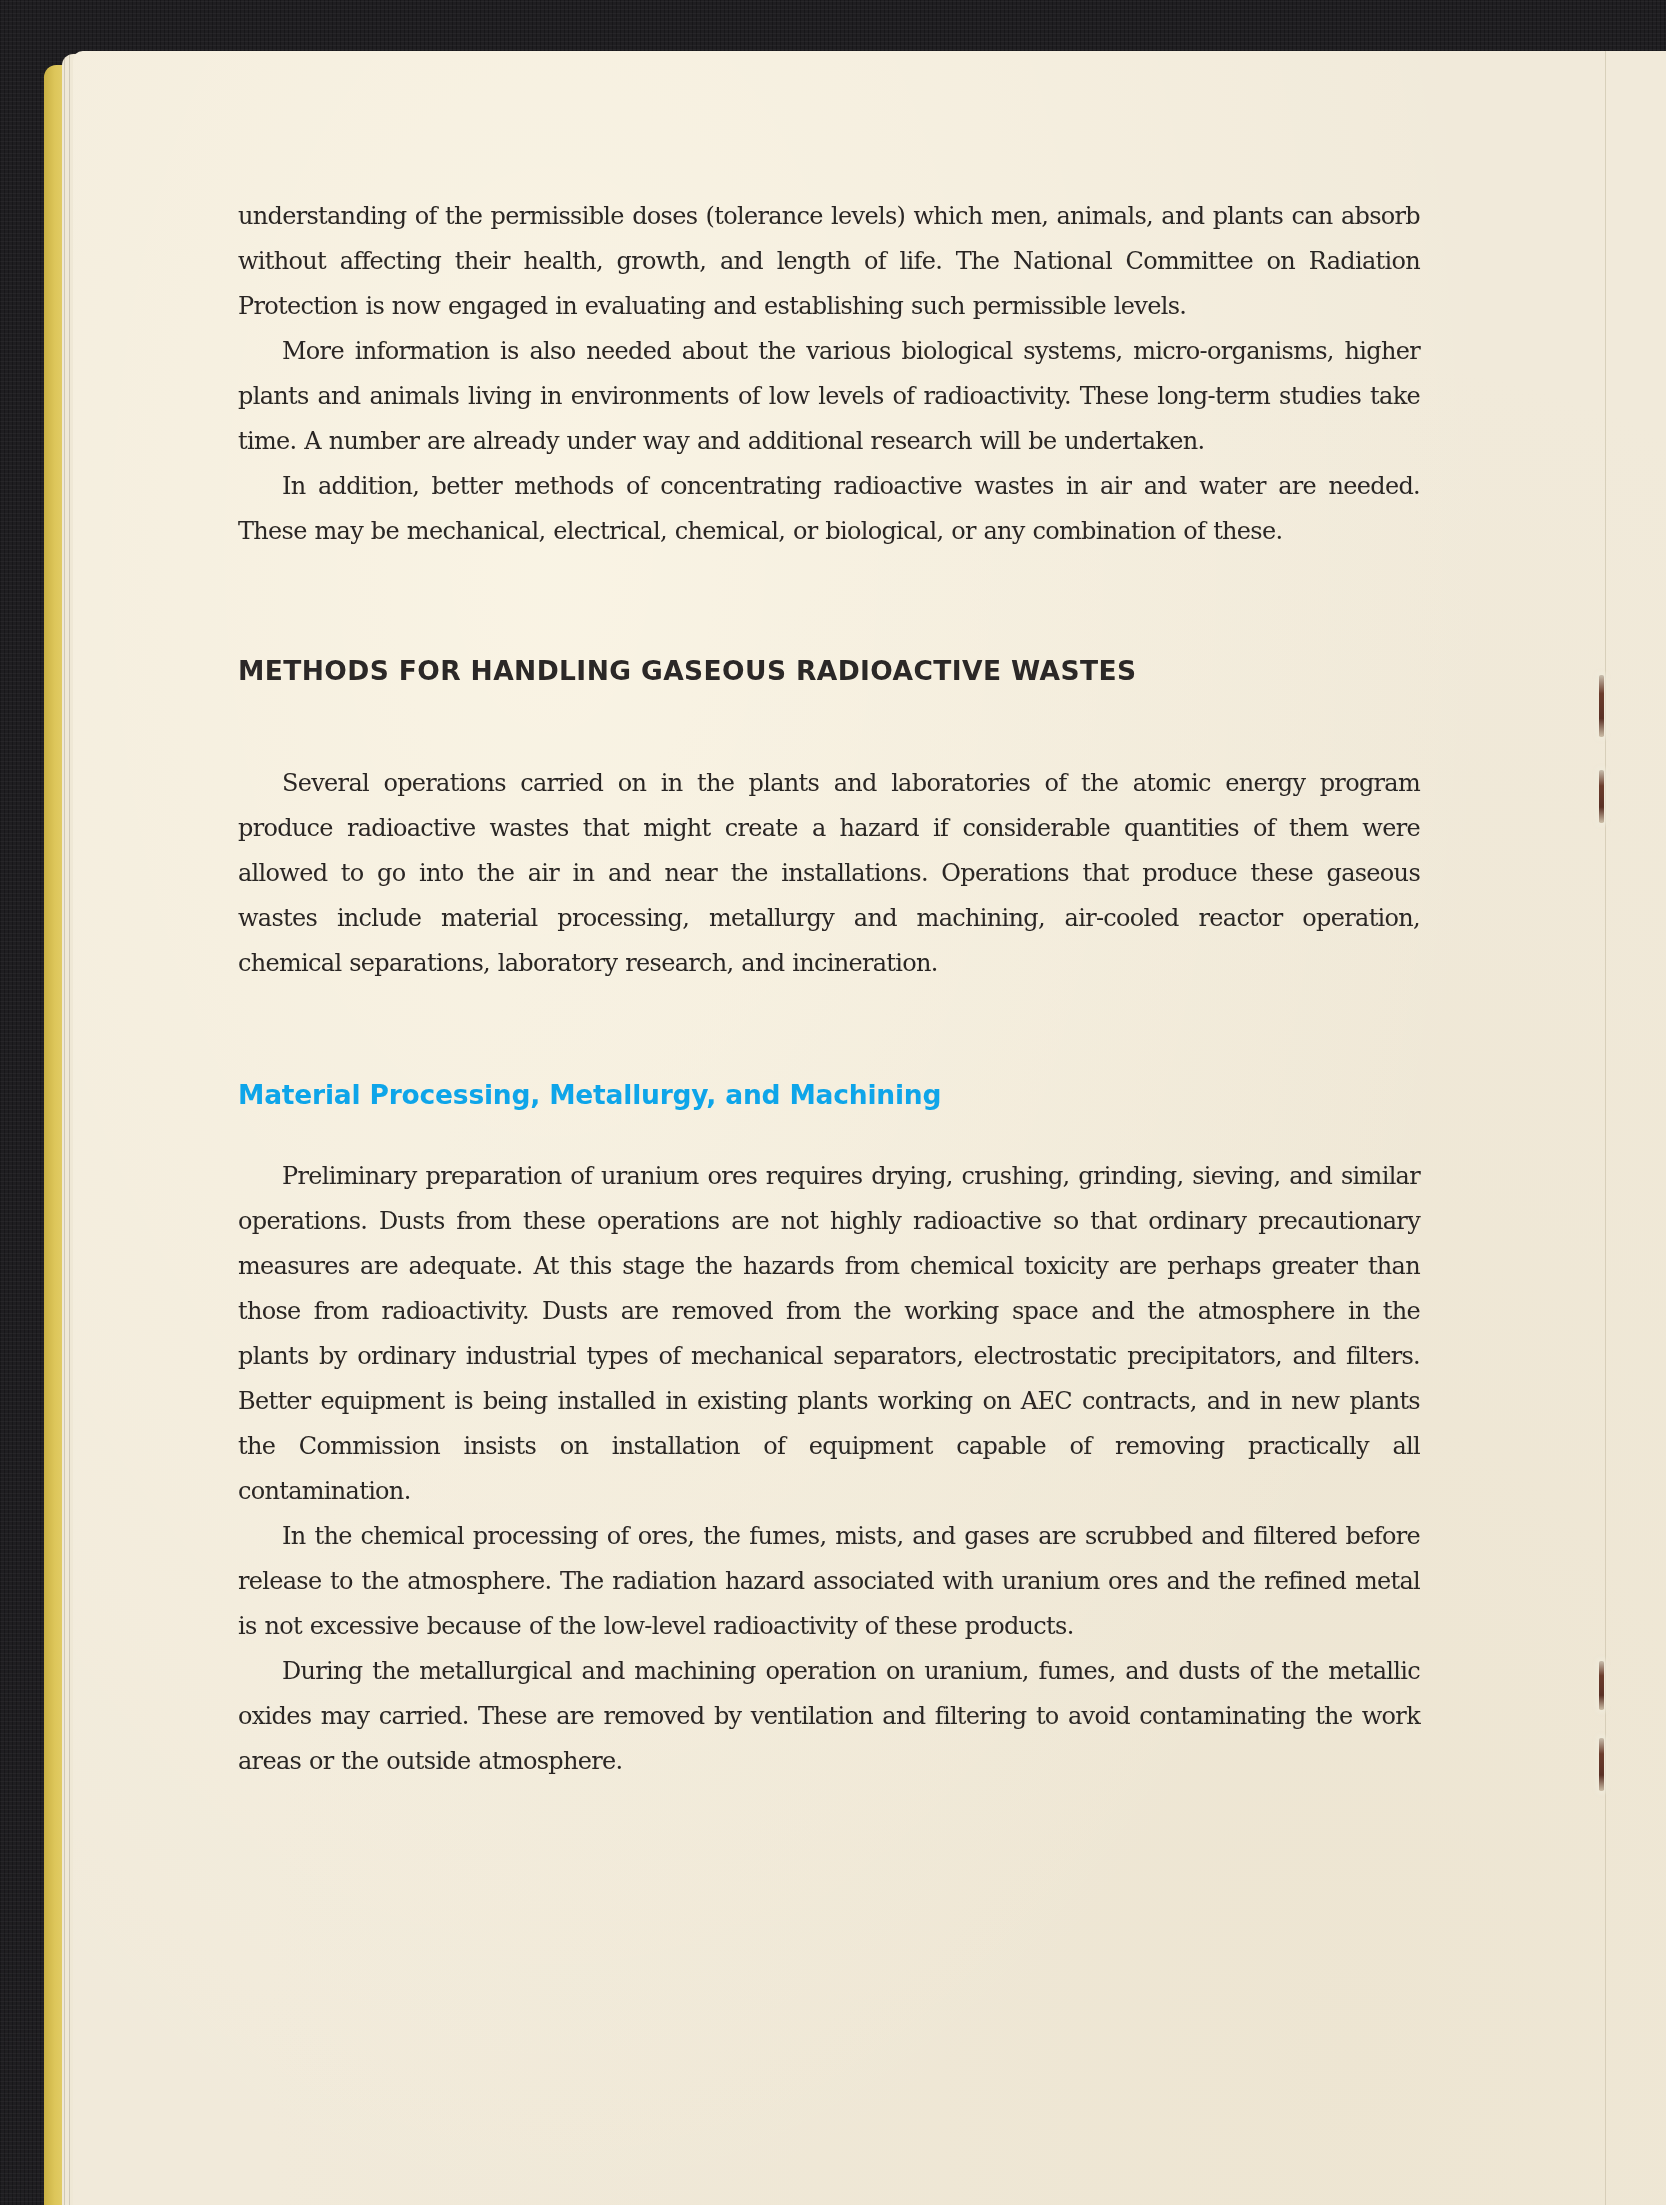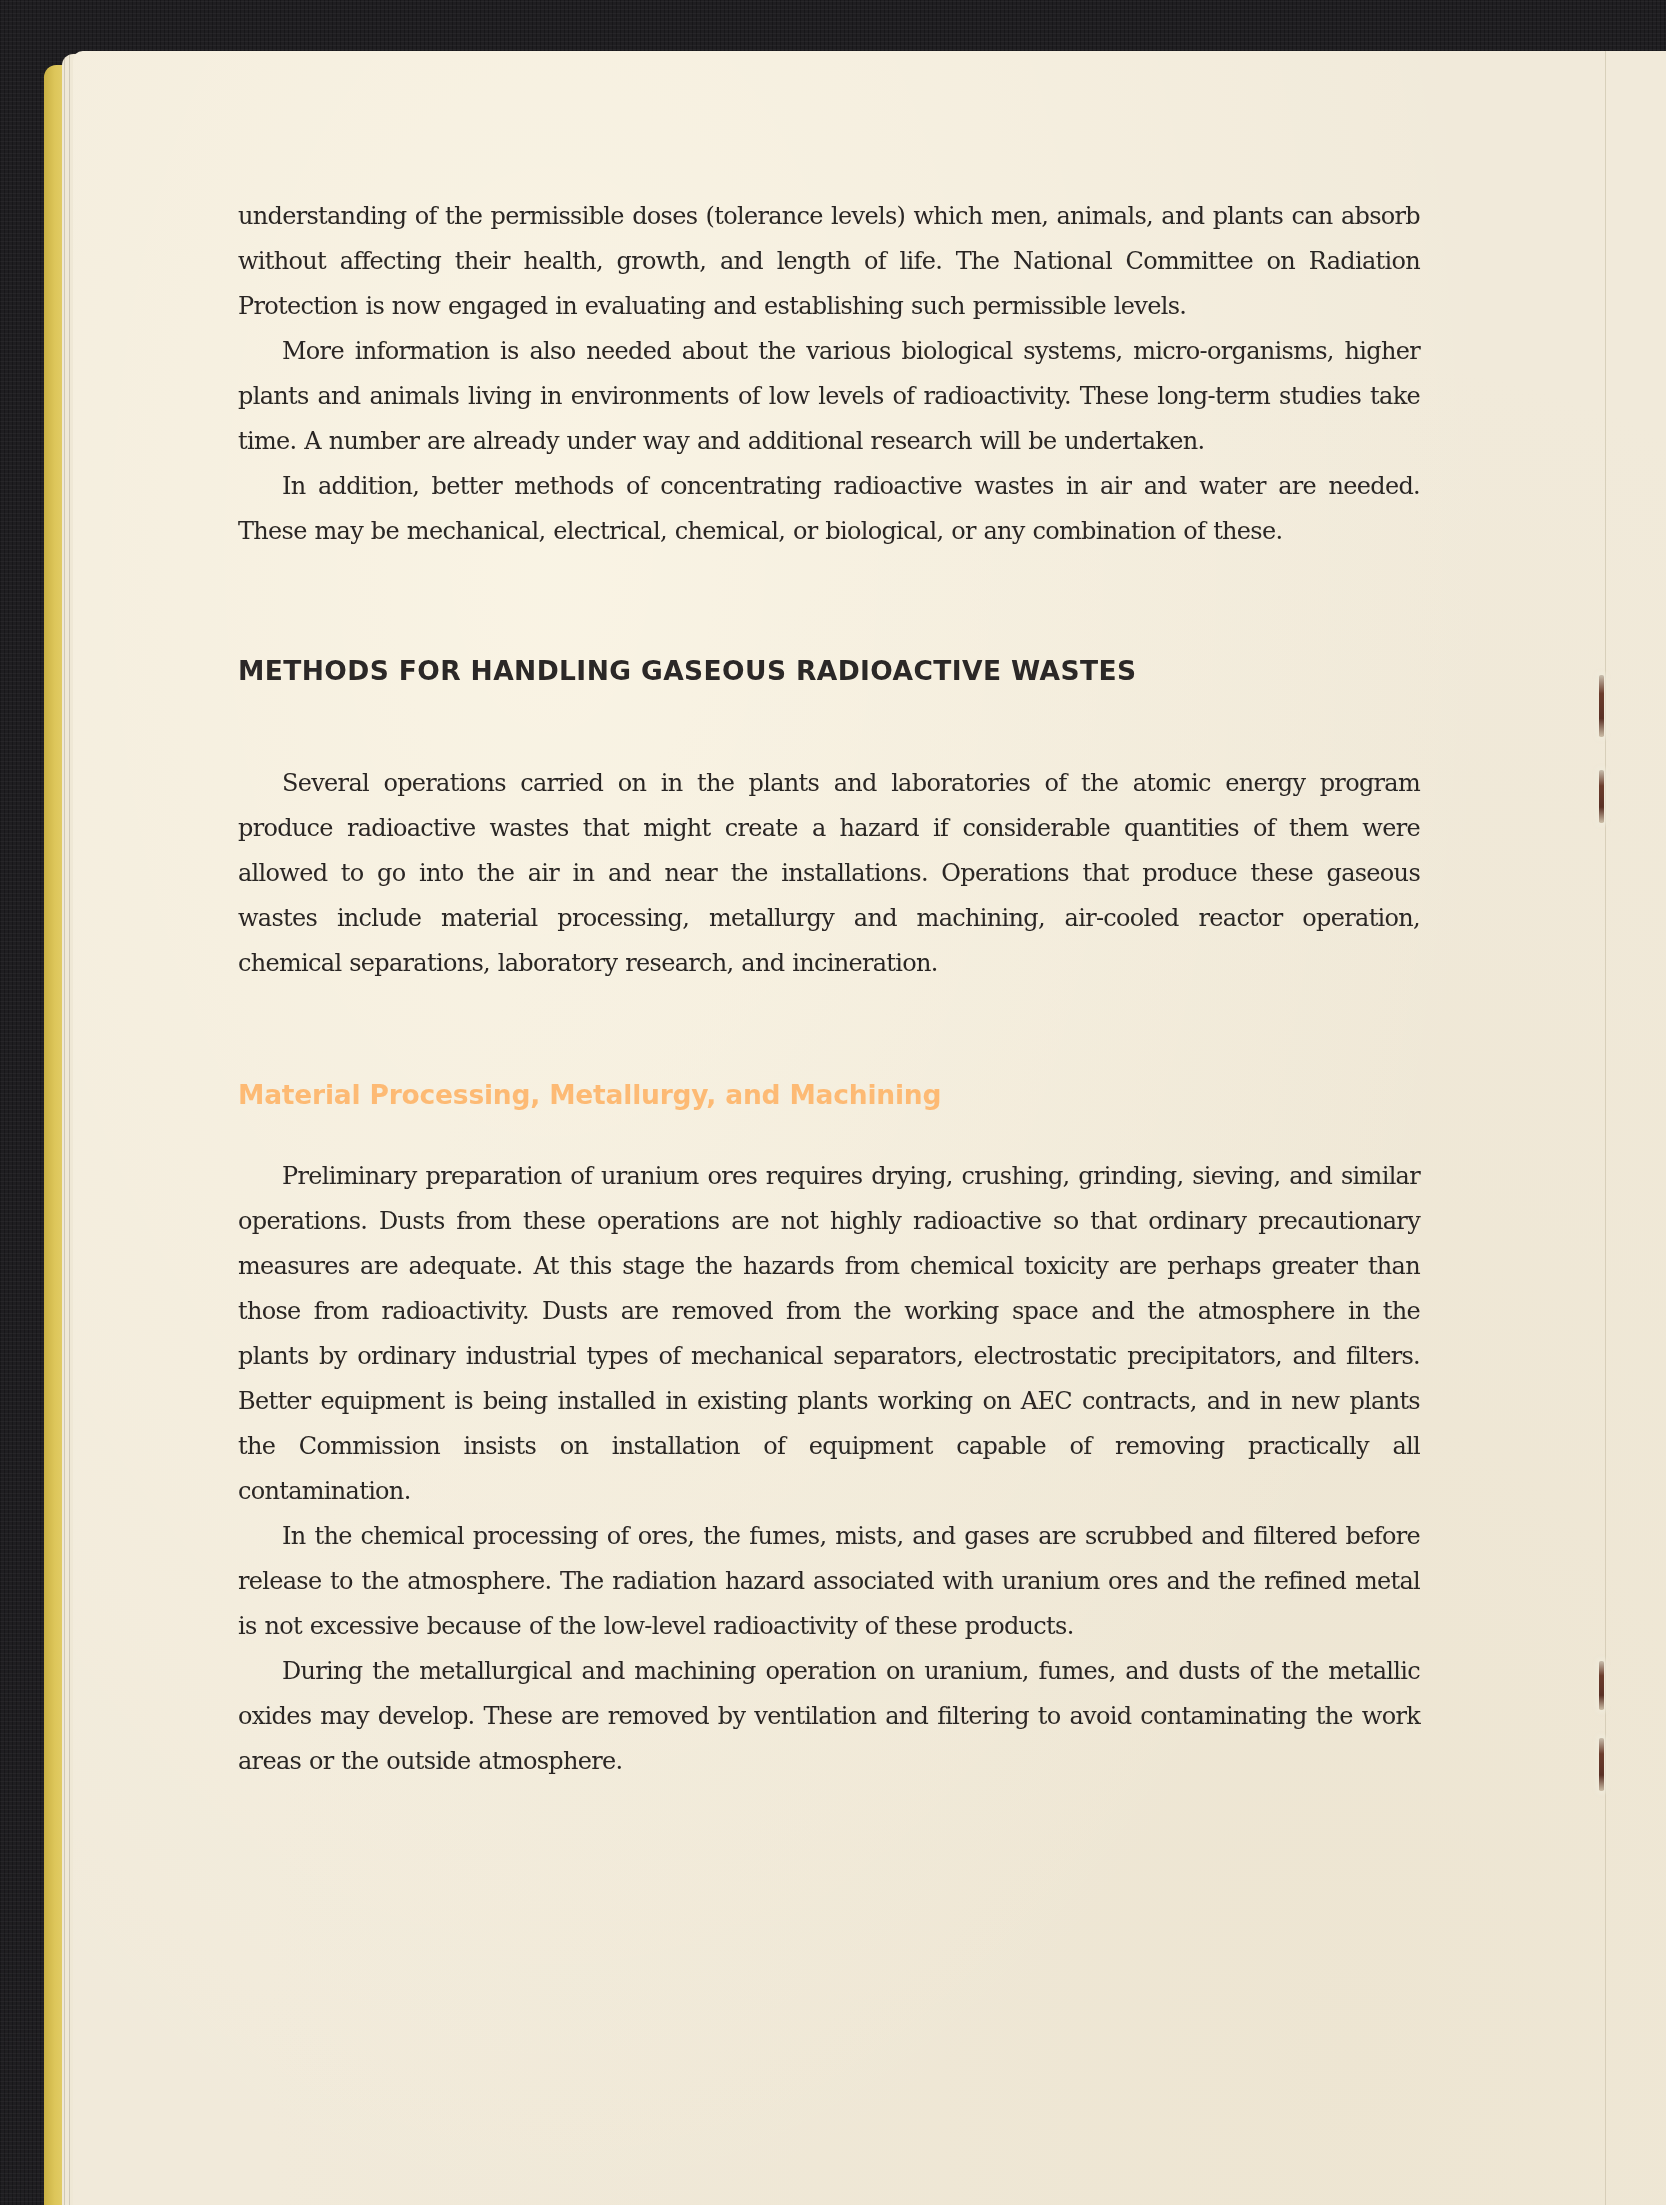--- a/index.html
+++ b/index.html
@@ -87,21 +87,21 @@
       font-size: 26.5px;
       letter-spacing: 0.4px;
       margin: 101px 0 75px 0;
       color: #2b2827;
     }
     .sub-heading {
       font-family: "DejaVu Sans", "Liberation Sans", sans-serif;
       font-weight: bold;
       font-size: 26.5px;
       margin: 93px 0 44px 0;
-      color: #fdba74;
+      color: #0ea5e9;
       letter-spacing: -0.2px;
     }
   </style>
 </head>
 <body>
 
 <div class="binding-yellow"></div>
 <div class="page-stack"></div>
 
 <div class="page"></div>
@@ -118,15 +118,15 @@
   <p class="body-para indent">In addition, better methods of concentrating radioactive wastes in air and water are needed. These may be mechanical, electrical, chemical, or biological, or any combination of these.</p>
 
   <h2 class="section-heading">METHODS FOR HANDLING GASEOUS RADIOACTIVE WASTES</h2>
 
   <p class="body-para indent">Several operations carried on in the plants and laboratories of the atomic energy program produce radioactive wastes that might create a hazard if considerable quantities of them were allowed to go into the air in and near the installations. Operations that produce these gaseous wastes include material processing, metallurgy and machining, air-cooled reactor operation, chemical separations, laboratory research, and incineration.</p>
 
   <h3 class="sub-heading">Material Processing, Metallurgy, and Machining</h3>
 
   <p class="body-para indent">Preliminary preparation of uranium ores requires drying, crushing, grinding, sieving, and similar operations. Dusts from these operations are not highly radioactive so that ordinary precautionary measures are adequate. At this stage the hazards from chemical toxicity are perhaps greater than those from radioactivity. Dusts are removed from the working space and the atmosphere in the plants by ordinary industrial types of mechanical separators, electrostatic precipitators, and filters. Better equipment is being installed in existing plants working on AEC contracts, and in new plants the Commission insists on installation of equipment capable of removing practically all contamination.</p>
   <p class="body-para indent">In the chemical processing of ores, the fumes, mists, and gases are scrubbed and filtered before release to the atmosphere. The radiation hazard associated with uranium ores and the refined metal is not excessive because of the low-level radioactivity of these products.</p>
-  <p class="body-para indent">During the metallurgical and machining operation on uranium, fumes, and dusts of the metallic oxides may develop. These are removed by ventilation and filtering to avoid contaminating the work areas or the outside atmosphere.</p>
+  <p class="body-para indent">During the metallurgical and machining operation on uranium, fumes, and dusts of the metallic oxides may carried. These are removed by ventilation and filtering to avoid contaminating the work areas or the outside atmosphere.</p>
 </div>
 
 
 </body></html>

